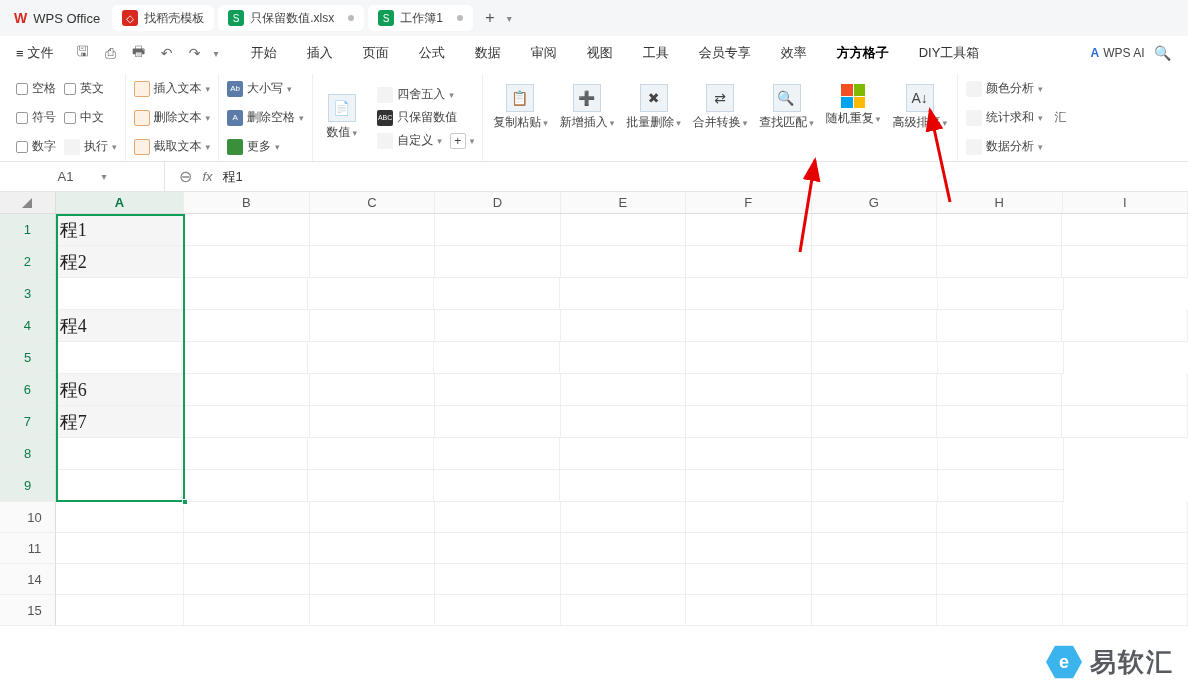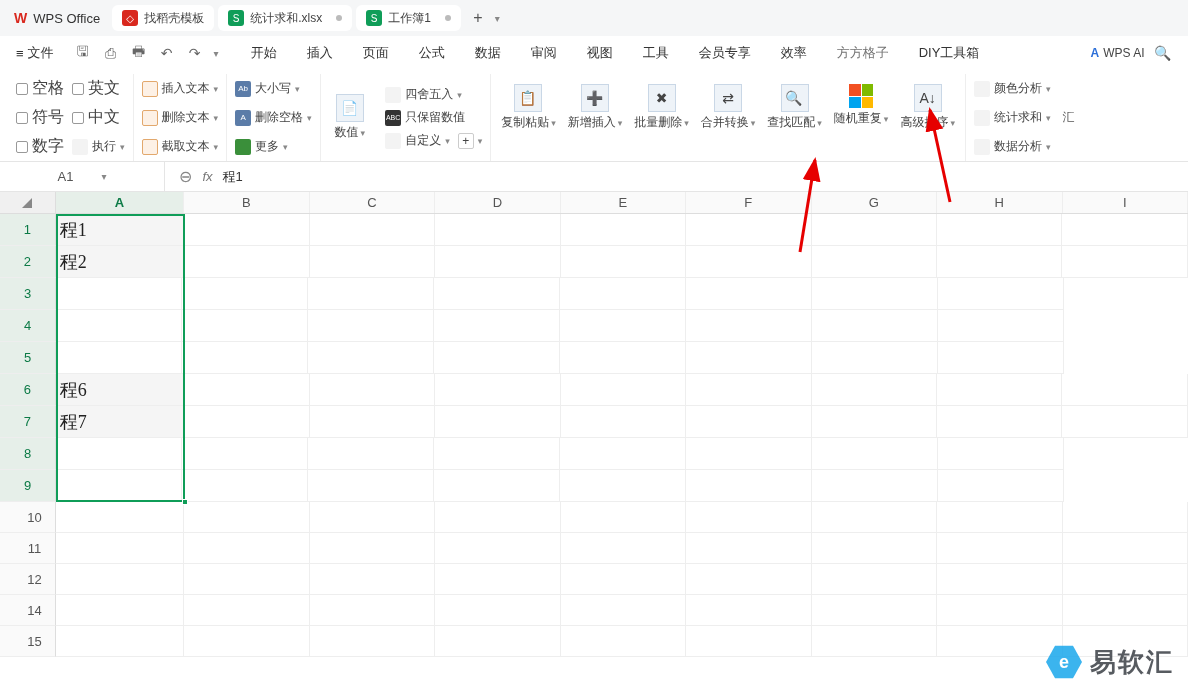--- a/index.html
+++ b/index.html
@@ -18,31 +18,31 @@
 .chev { font-size: 10px; color: #888; }
 
 
 .menu-bar { display: flex; align-items: center; height: 34px; padding: 0 8px; gap: 4px; background: #fff; }
 .menu-btn { display: flex; align-items: center; gap: 4px; font-size: 13px; color: #333; padding: 4px 8px; border-radius: 4px; }
 .menu-btn.file { font-weight: 500; }
 .qat { display: flex; align-items: center; gap: 10px; padding: 0 8px; }
 .qat-ico { width: 18px; height: 18px; color: #666; display: inline-flex; align-items: center; justify-content: center; font-size: 14px; }
 .menu-tabs { display: flex; gap: 18px; margin-left: 14px; }
 .menu-tab { font-size: 13px; color: #333; padding: 4px 6px; cursor: pointer; }
-.menu-tab.active { color: #737373; font-weight: 400; }
+.menu-tab.active { color: #000000; font-weight: 700; }
 .menu-right { margin-left: auto; display: flex; align-items: center; gap: 10px; padding-right: 8px; }
 .ai-btn { display: flex; align-items: center; gap: 4px; font-size: 12px; color: #444; }
 .ai-btn .a { color: #2c6fd8; font-weight: bold; }
 .search-ico { font-size: 14px; color: #666; }
 
 
 .ribbon { display: flex; height: 92px; background: #fff; border-bottom: 1px solid #e5e5e5; padding: 4px 8px 0 8px; }
 .rgroup { display: flex; flex-direction: column; justify-content: space-around; padding: 0 8px; border-right: 1px solid #eee; font-size: 12px; color: #333; }
 .rrow { display: flex; align-items: center; gap: 8px; }
-.check-item { display: flex; align-items: center; gap: 4px; font-size: 16px; color: #444; }
+.check-item { display: flex; align-items: center; gap: 4px; font-size: 12px; color: #444; }
 .check-item .box { width: 12px; height: 12px; border: 1px solid #999; border-radius: 2px; }
 .ritem { display: flex; align-items: center; gap: 4px; font-size: 12px; color: #444; white-space: nowrap; }
 .ritem .ico { width: 16px; height: 16px; background: #f3f3f3; display: inline-block; border-radius: 2px; }
 .ritem .ico.txt { background: #fdf1e6; border: 1px solid #e2a86d; }
 .ritem .ico.ab { background: #5b7ca8; color: #fff; font-size: 8px; display: inline-flex; align-items: center; justify-content: center; }
 .ritem .ico.abc { background: #333; color: #fff; font-size: 7px; display: inline-flex; align-items: center; justify-content: center; }
 .dd { font-size: 9px; color: #888; }
 .big-btn { display: flex; flex-direction: column; align-items: center; justify-content: center; gap: 2px; padding: 4px 6px; font-size: 12px; color: #444; min-width: 54px; }
 .big-btn .bico { width: 28px; height: 28px; background: #eef3f8; border: 1px solid #c9d7e6; display: inline-flex; align-items: center; justify-content: center; font-size: 14px; }
 .big-btn .lbl { display: flex; align-items: center; gap: 2px; }
@@ -93,21 +93,21 @@
   <div class="app-logo">
     <span class="w">W</span>
     <span>WPS Office</span>
   </div>
   <div class="tab">
     <span class="badge r">◇</span>
     <span>找稻壳模板</span>
   </div>
   <div class="tab">
     <span class="badge g">S</span>
-    <span>统计求和.xlsx</span>
+    <span>只保留数值.xlsx</span>
     <span class="dot"></span>
   </div>
   <div class="tab">
     <span class="badge g">S</span>
     <span>工作簿1</span>
     <span class="dot"></span>
   </div>
   <div class="tab-add">+</div>
   <span class="chev">▾</span>
 </div>
@@ -390,20 +390,21 @@
         <div class="cell other" style="width: 126px;"></div>
         <div class="cell other" style="width: 126px;"></div>
         <div class="cell other" style="width: 126px;"></div>
         <div class="cell other" style="width: 126px;"></div>
         <div class="cell other" style="width: 126px;"></div>
         <div class="cell other" style="width: 126px;"></div>
         <div class="cell other" style="width: 126px;"></div>
       </div>
       <div class="row">
         <div class="rowhead sel">4</div>
+        <div class="cell colA" style="width: 129px; background: rgb(245, 245, 245);">程4</div>
         <div class="cell other" style="width: 126px;"></div>
         <div class="cell other" style="width: 126px;"></div>
         <div class="cell other" style="width: 126px;"></div>
         <div class="cell other" style="width: 126px;"></div>
         <div class="cell other" style="width: 126px;"></div>
         <div class="cell other" style="width: 126px;"></div>
         <div class="cell other" style="width: 126px;"></div>
         <div class="cell other" style="width: 126px;"></div>
       </div>
       <div class="row">
@@ -470,32 +471,20 @@
         <div class="cell other" style="width: 126px;"></div>
         <div class="cell other" style="width: 126px;"></div>
         <div class="cell other" style="width: 126px;"></div>
         <div class="cell other" style="width: 126px;"></div>
         <div class="cell other" style="width: 126px;"></div>
         <div class="cell other" style="width: 126px;"></div>
         <div class="cell other" style="width: 126px;"></div>
       </div>
       <div class="row off">
         <div class="rowhead">11</div>
-        <div class="cell colA" style="width: 129px;"></div>
-        <div class="cell other" style="width: 126px;"></div>
-        <div class="cell other" style="width: 126px;"></div>
-        <div class="cell other" style="width: 126px;"></div>
-        <div class="cell other" style="width: 126px;"></div>
-        <div class="cell other" style="width: 126px;"></div>
-        <div class="cell other" style="width: 126px;"></div>
-        <div class="cell other" style="width: 126px;"></div>
-        <div class="cell other" style="width: 126px;"></div>
-      </div>
-      <div class="row off">
-        <div class="rowhead">12</div>
         <div class="cell colA" style="width: 129px;"></div>
         <div class="cell other" style="width: 126px;"></div>
         <div class="cell other" style="width: 126px;"></div>
         <div class="cell other" style="width: 126px;"></div>
         <div class="cell other" style="width: 126px;"></div>
         <div class="cell other" style="width: 126px;"></div>
         <div class="cell other" style="width: 126px;"></div>
         <div class="cell other" style="width: 126px;"></div>
         <div class="cell other" style="width: 126px;"></div>
       </div>

